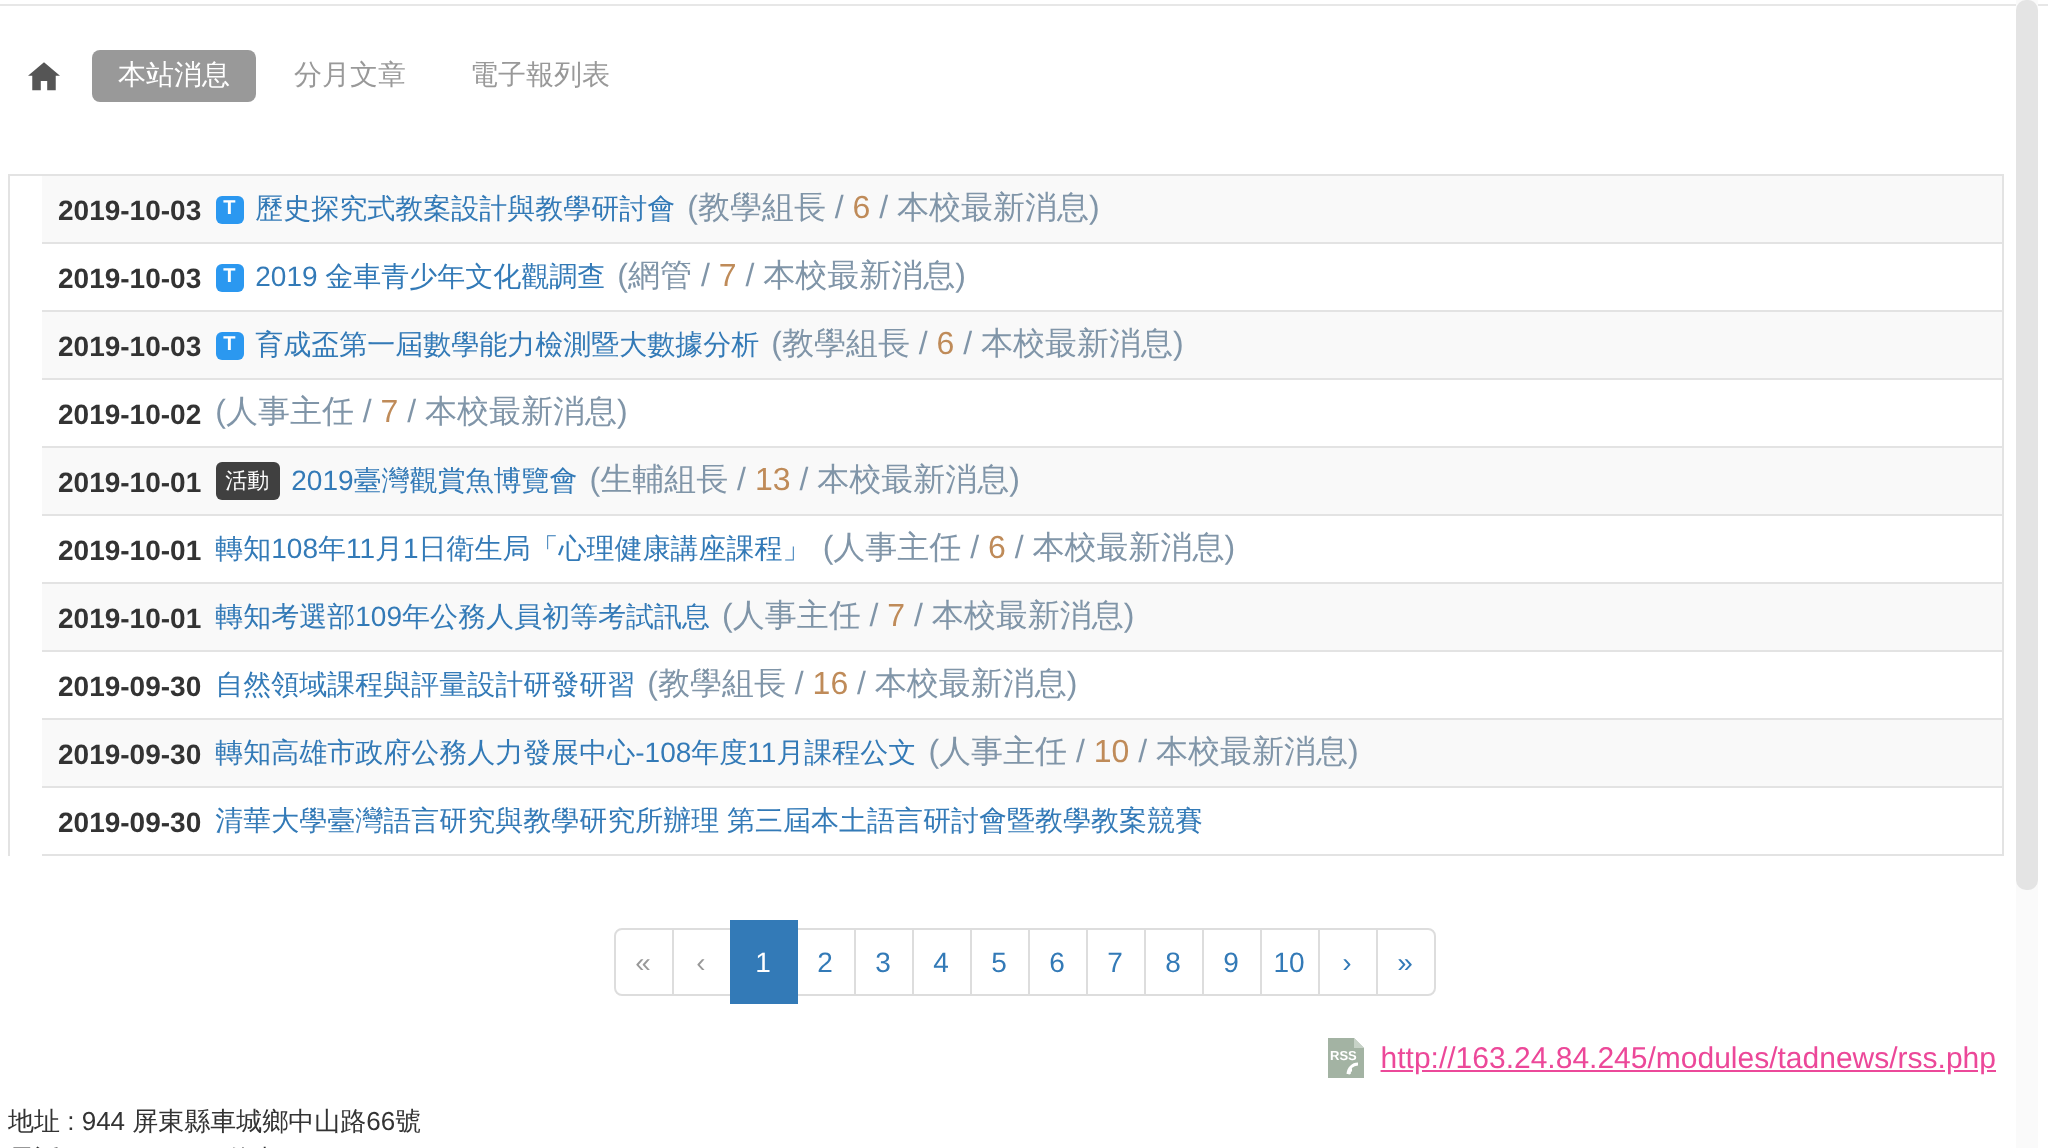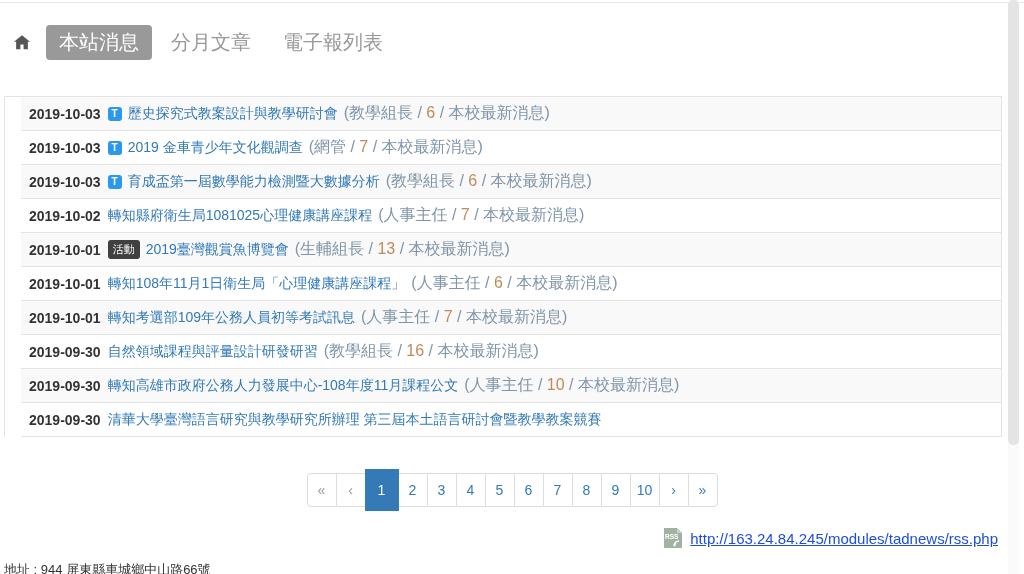--- a/index.html
+++ b/index.html
@@ -7,21 +7,21 @@
     width:1024px; height:574px;
     font-family:"Liberation Sans","DejaVu Sans",sans-serif;
     background:#ffffff; color:#333; overflow:hidden; position:relative;
   }
   .top-line { height:2px; border-bottom:1px solid #e7e7e7; }
 
   
   .breadcrumb { display:flex; align-items:center; margin:22px 0 0 14px; }
   .home-btn { display:inline-flex; align-items:center; margin-right:16px; cursor:pointer; }
   .home-btn svg { display:block; }
-  .nav-item { color:#999; font-size:20px; padding:4px 13px; margin-right:6px; cursor:pointer; border-radius:4px; }
+  .nav-item { color:#999; font-size:14px; padding:4px 13px; margin-right:6px; cursor:pointer; border-radius:4px; }
   .nav-item.active { background:#999; color:#fff; }
 
   
   .news-table { margin:36px 22px 0 4px; border:1px solid #e3e3e3; border-bottom:none;padding-left:16px; }
   .news-row { height:33px; display:flex; align-items:center; padding:0 8px;
               border-bottom:1px solid #e3e3e3; background:#fff; font-size:14px; white-space:nowrap; }
   .news-row.odd { background:#f9f9f9; }
   .news-date { font-weight:bold; color:#333; margin-right:7px; }
   .badge-top { width:14px; height:14px; background:#2b98f0; border-radius:3px; color:#fff;
                font-size:10px; font-weight:bold; display:inline-flex; align-items:center;
@@ -38,21 +38,21 @@
   .page-btn { border:1px solid #ddd; background:#fff; color:#337ab7; width:28px; padding:8px 0;
               text-align:center; font-size:14px; margin-left:-1px; cursor:pointer; }
   .page-btn:first-child { border-radius:4px 0 0 4px; margin-left:0; }
   .page-btn:last-child { border-radius:0 4px 4px 0; }
   .page-btn.muted { color:#999; }
   .page-btn.active { background:#337ab7; border-color:#337ab7; color:#fff;
                      padding:12px 0; width:32px; margin-top:-4px; margin-bottom:-4px; z-index:2; }
 
   
   .rss-row { display:flex; justify-content:flex-end; align-items:center; margin:20px 26px 0 0; }
-  .rss-link { display:inline-flex; align-items:center; color:#1d4ed8; font-size:15px;
+  .rss-link { display:inline-flex; align-items:center; color:#ec4899; font-size:15px;
               text-decoration:underline; cursor:pointer; }
   .rss-link .rss-icon { margin-right:6px; display:inline-flex; }
 
   
   .footer { margin:12px 0 0 4px; font-size:13px; color:#333; line-height:1.45; }
 
   
   .scrollbar-track { position:absolute; right:5px; top:0; width:11px; height:574px; background:#fafafa; }
   .scrollbar-thumb { position:absolute; right:0; top:0; width:11px; height:445px;
                      background:#e4e4e4; border-radius:5px; }
@@ -89,21 +89,20 @@
       <span class="news-meta">(網管 / <span class="views">7</span> / 本校最新消息)</span>
     </div>
     <div class="news-row odd">
       <span class="news-date">2019-10-03</span>
       <span class="badge-top">T</span>
       <a class="news-title">育成盃第一屆數學能力檢測暨大數據分析</a>
       <span class="news-meta">(教學組長 / <span class="views">6</span> / 本校最新消息)</span>
     </div>
     <div class="news-row">
       <span class="news-date">2019-10-02</span>
-      <a class="news-title">轉知縣府衛生局1081025心理健康講座課程</a>
       <span class="news-meta">(人事主任 / <span class="views">7</span> / 本校最新消息)</span>
     </div>
     <div class="news-row odd">
       <span class="news-date">2019-10-01</span>
       <span class="badge-activity">活動</span>
       <a class="news-title">2019臺灣觀賞魚博覽會</a>
       <span class="news-meta">(生輔組長 / <span class="views">13</span> / 本校最新消息)</span>
     </div>
     <div class="news-row">
       <span class="news-date">2019-10-01</span>

